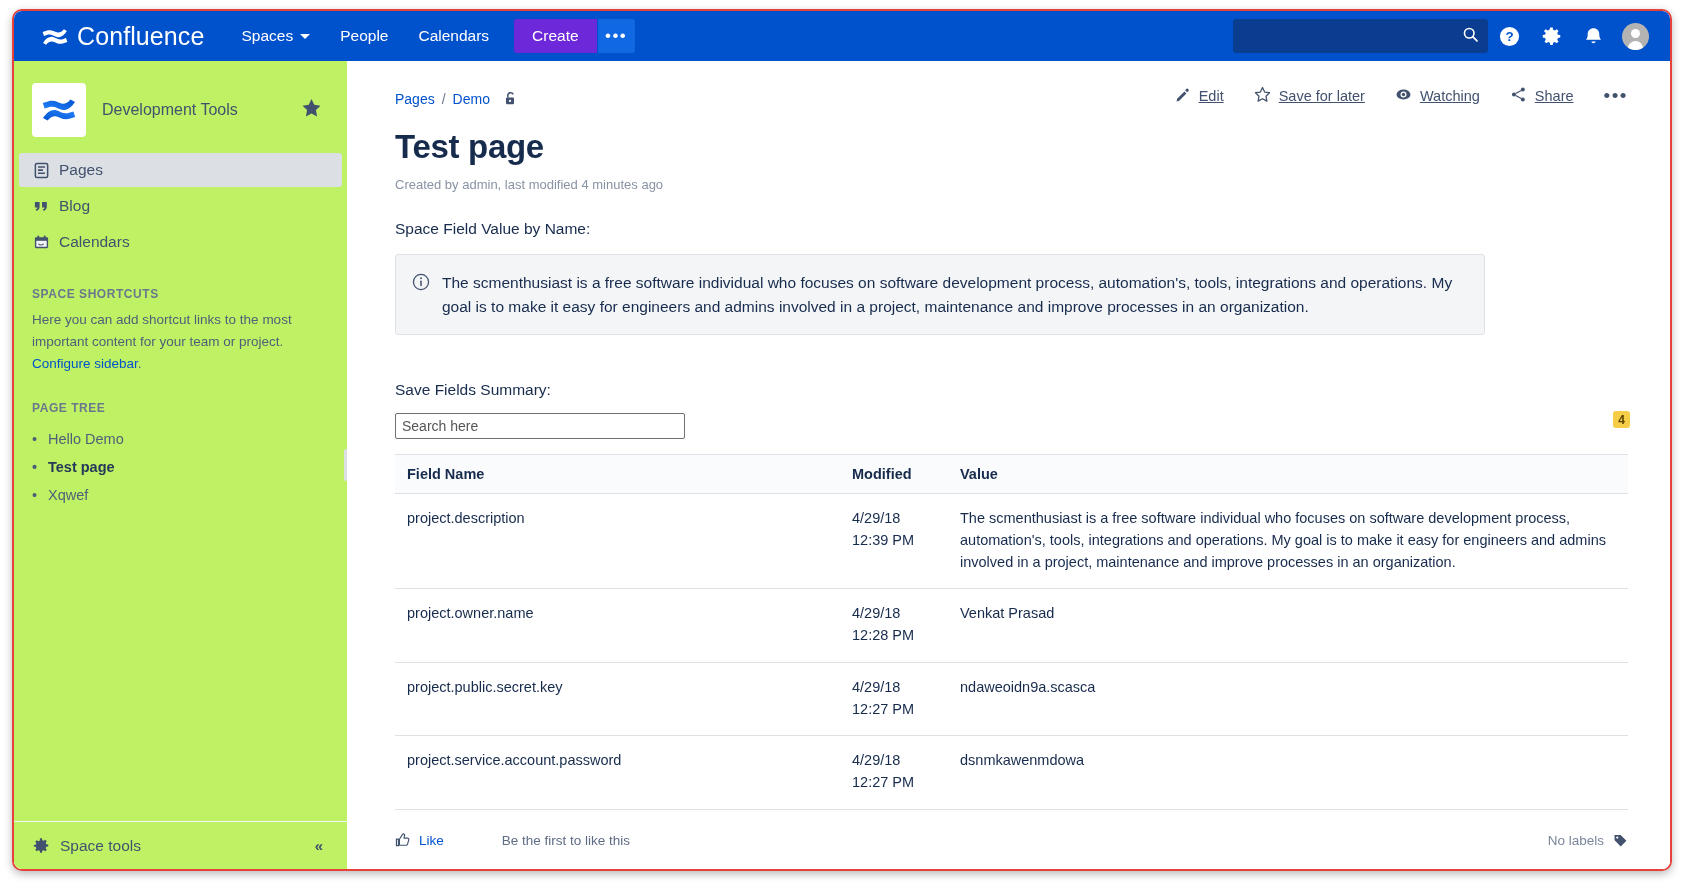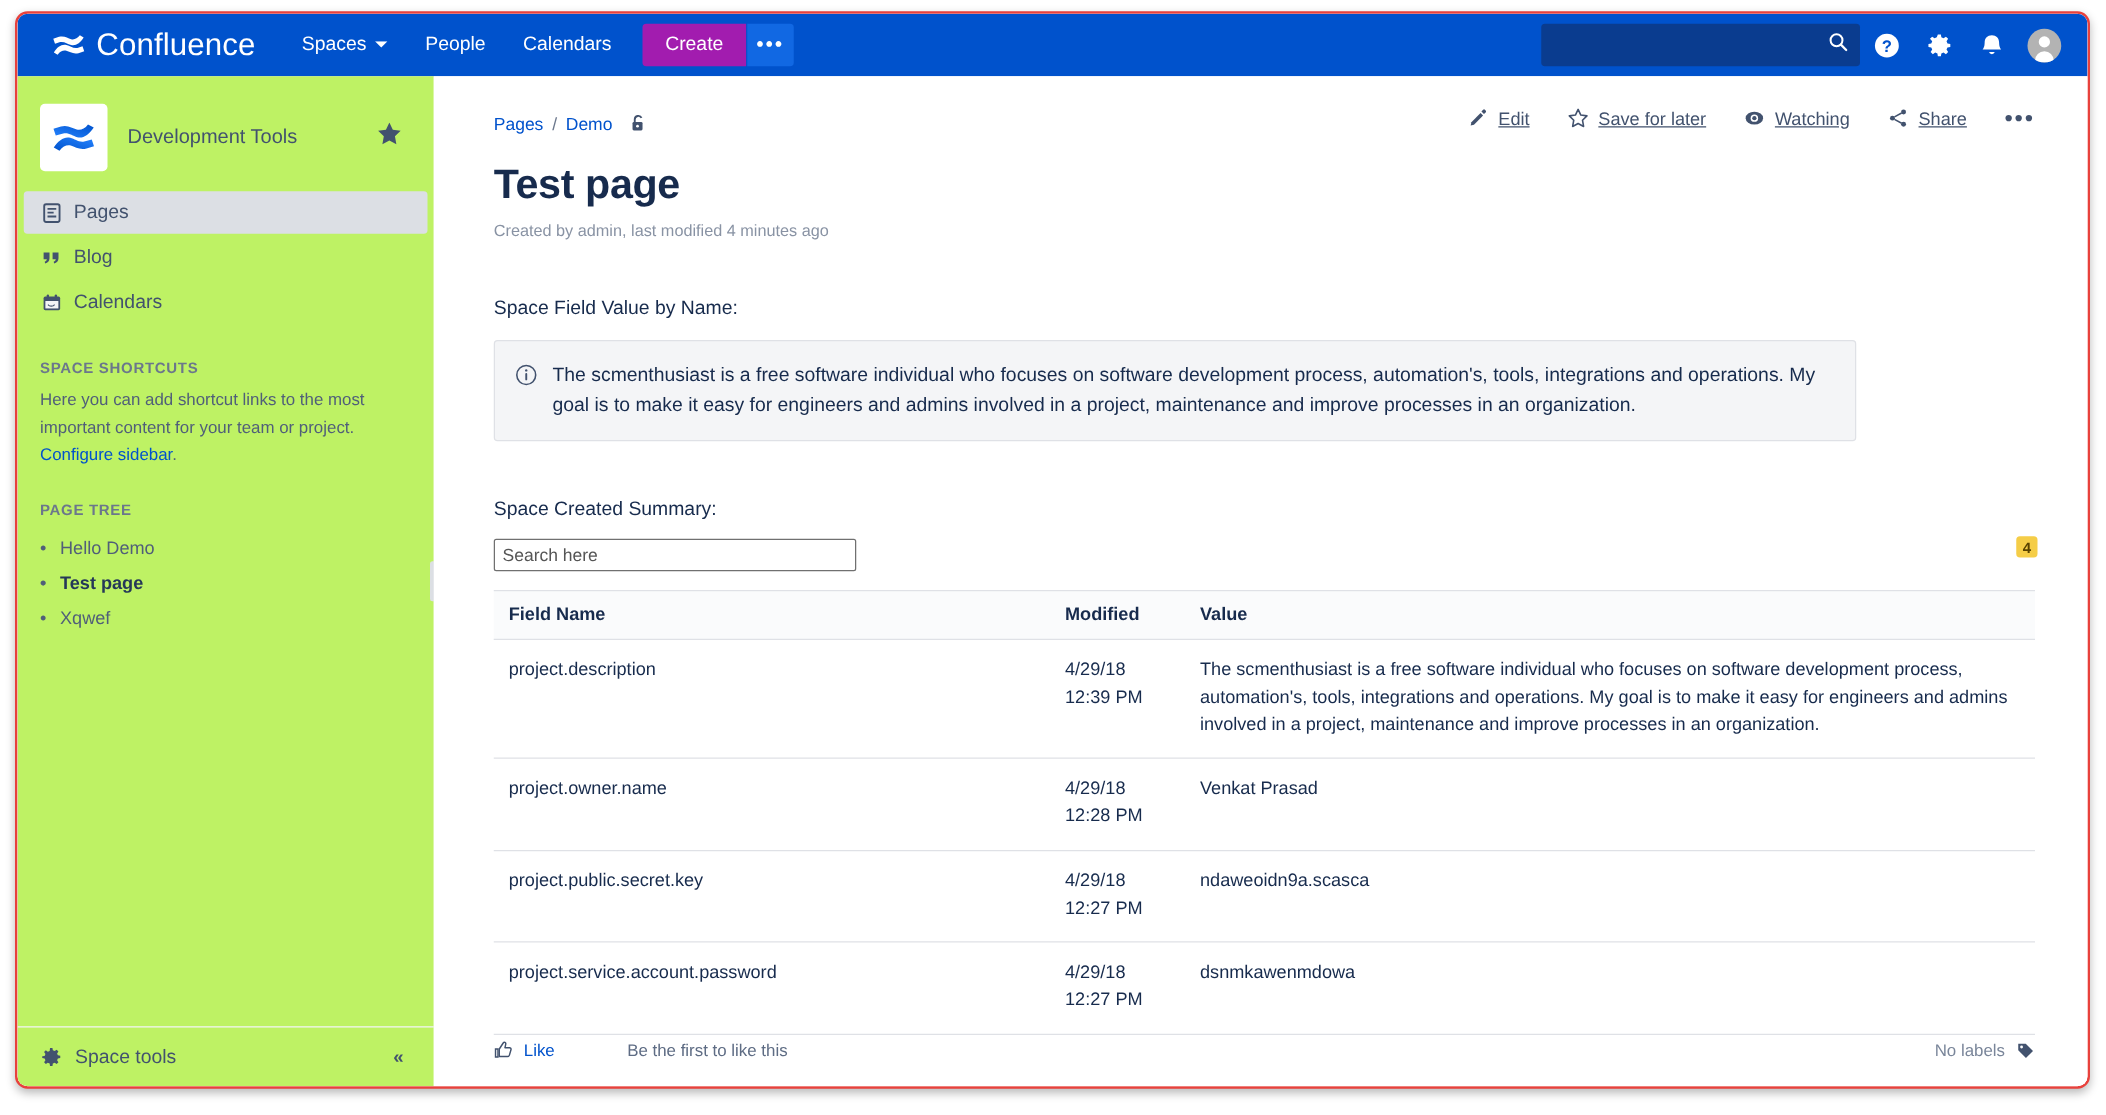--- a/index.html
+++ b/index.html
@@ -62,21 +62,21 @@
     height: 50px;
     display: flex; align-items: center;
     cursor: pointer;
     white-space: nowrap;
   }
   .navlink .chev {
     margin-left: 7px; font-size: 11px; line-height: 1;
   }
   .create-wrap { display: flex; height: 34px; margin-left: 10px; }
   .create-btn {
-    background: #a21caf;
+    background: #6d28d9;
     color: #fff;
     font-size: 15.5px;
     padding: 0 18px;
     display: flex; align-items: center;
     cursor: pointer;
     border-radius: 3px 0 0 3px;
   }
   .create-more {
     background: #1168e3;
     color: #fff;
@@ -265,21 +265,21 @@
     font-weight: bold;
     color: #172b4d;
     letter-spacing: -.3px;
   }
   .meta {
     margin-top: 11px;
     font-size: 13px;
     color: #8993a4;
   }
   .sec-label {
-    margin-top: 46px;
+    margin-top: 28px;
     font-size: 15.5px;
     color: #172b4d;
   }
   .infopanel {
     margin-top: 16px;
     border: 1px solid #dfe1e6;
     background: #f4f5f7;
     border-radius: 3px;
     display: flex;
     padding: 16px 18px 16px 16px;
@@ -620,21 +620,21 @@
         <span class="ii">
           <svg viewBox="0 0 20 20" width="18" height="18">
             <circle cx="10" cy="10" r="8.4" fill="none" stroke="#42526e" stroke-width="1.4"></circle>
             <circle cx="10" cy="5.9" r="1.05" fill="#42526e"></circle>
             <rect x="9.15" y="8.3" width="1.7" height="6.4" rx=".8" fill="#42526e"></rect>
           </svg>
         </span>
         <div class="it">The scmenthusiast is a free software individual who focuses on software development process, automation's, tools, integrations and operations. My goal is to make it easy for engineers and admins involved in a project, maintenance and improve processes in an organization.</div>
       </div>
 
-      <div class="summary-label">Space Created Summary:</div>
+      <div class="summary-label">Save Fields Summary:</div>
 
       <div class="searchrow">
         <input class="searchbox" type="text" placeholder="Search here" style="">
         <div class="count-badge">4</div>
       </div>
 
       <table class="fields">
         <thead>
           <tr>
             <th class="col-name">Field Name</th>

